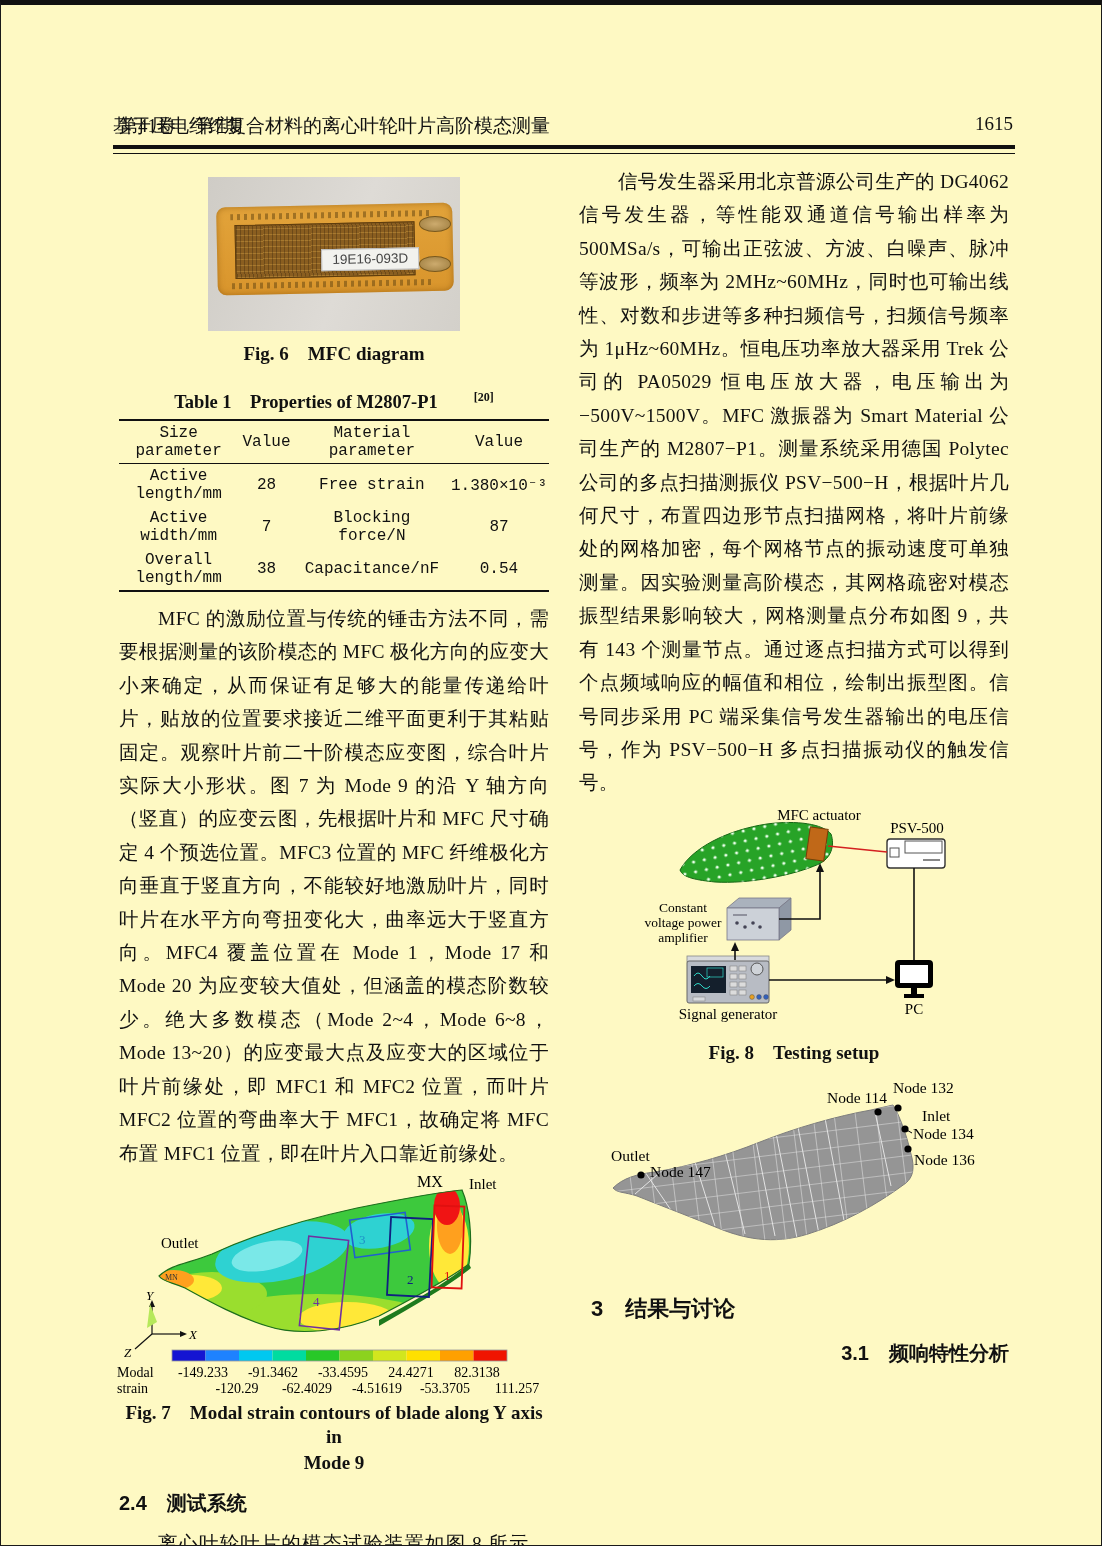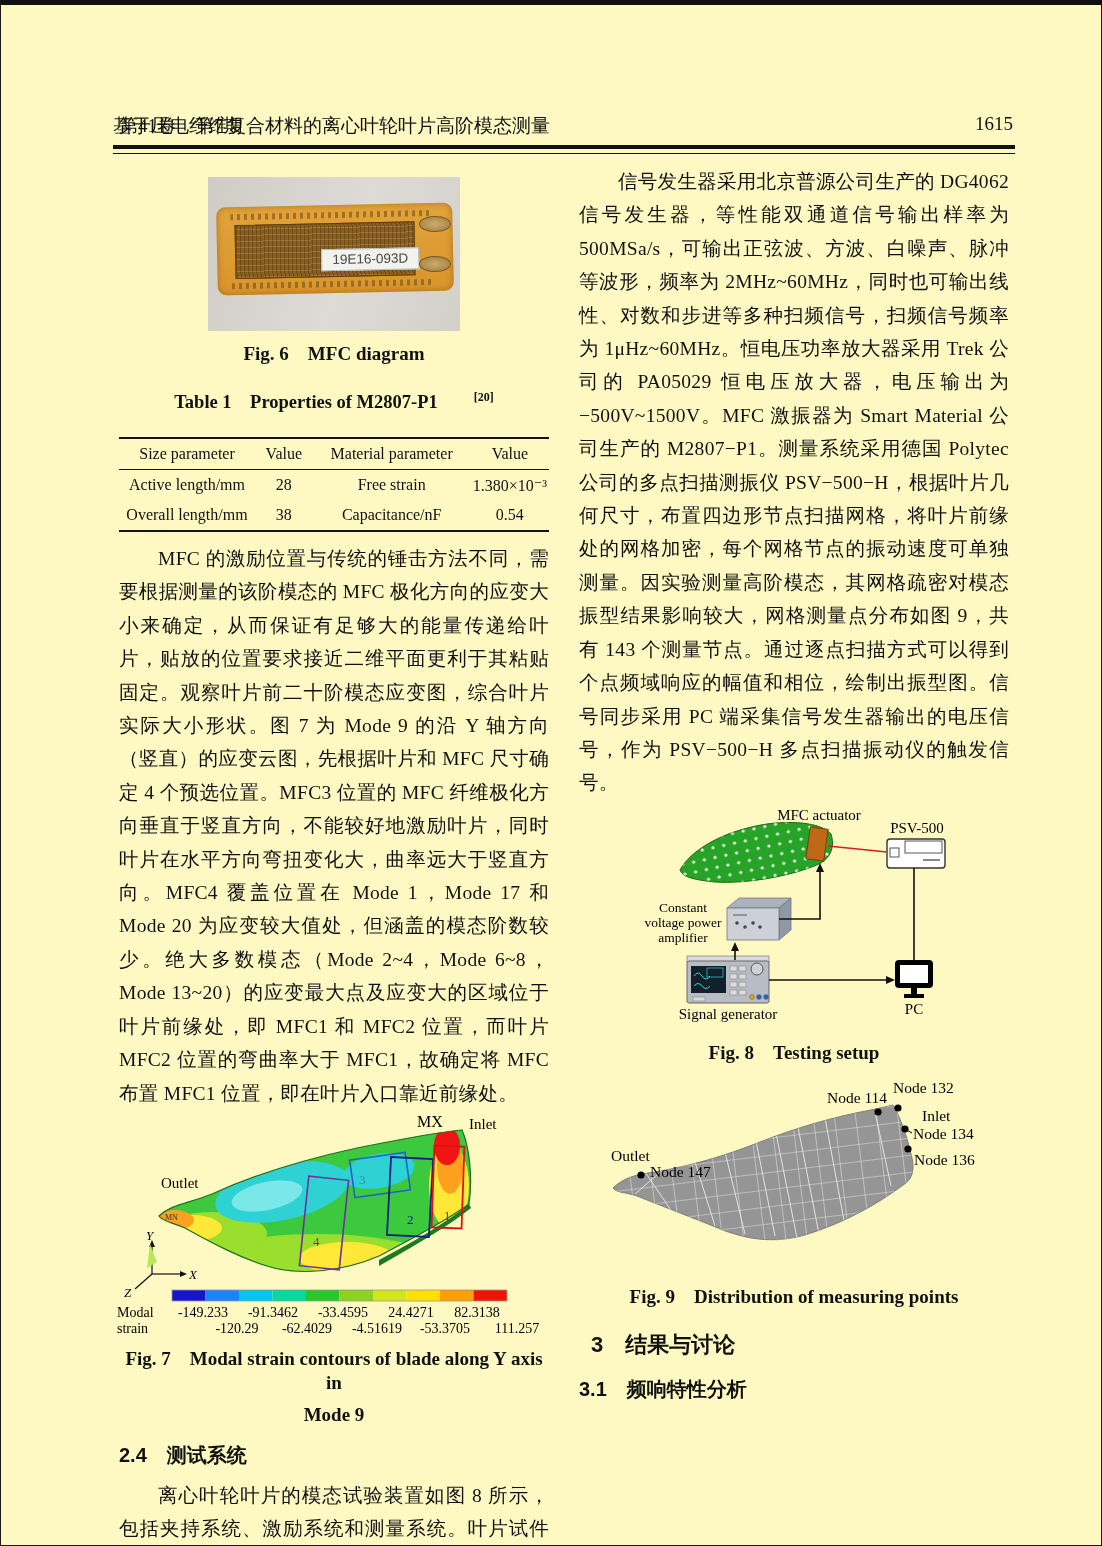--- a/index.html
+++ b/index.html
@@ -17,26 +17,26 @@
   .rule-thin{position:absolute;top:148px;left:112px;width:902px;height:1px;background:#111;}
   .col{position:absolute;top:160px;width:430px;}
   #left-col{left:118px;}
   #right-col{left:578px;}
   p.body{
     margin:10px 0 0 0;font-size:19.5px;line-height:33.4px;text-align:justify;
     text-indent:2em;letter-spacing:0.3px;
   }
   p.body.noindent{text-indent:0;}
   .fig-caption{font-weight:bold;font-size:19px;text-align:center;margin-top:10px;}
-  .fig-caption.tight{margin-top:10px;}
+  .fig-caption.tight{margin-top:4px;}
   .table-title{font-weight:bold;font-size:18.5px;text-align:center;margin-top:22px;}
   .sup{vertical-align:super;font-size:12px;padding-left:36px;}
   table.props{
-    width:430px;margin-top:23px;border-collapse:collapse;font-size:16px;
-    border-top:2.5px solid #111;border-bottom:2.5px solid #111;
+    width:430px;margin-top:5px;border-collapse:collapse;font-size:16px;
+    border-top:2.5px solid #111;border-bottom:2.5px solid #111;font-family:Liberation Mono, monospace;
   }
   table.props th{font-weight:normal;border-bottom:1.5px solid #111;}
   table.props th,table.props td{text-align:center;padding:3px 2px;height:24px;}
   h2.sec{font-family:"Liberation Sans","DejaVu Sans",sans-serif;font-size:20px;margin:16px 0 0 0;}
   h1.sec3{font-family:"Liberation Sans","DejaVu Sans",sans-serif;font-size:22px;margin:20px 0 0 12px;}
   
   .photo{
     position:relative;width:252px;height:154px;margin:12px auto 0;
     background:linear-gradient(110deg,#cfccc6,#dedbd6 55%,#d3d0ca);
   }
@@ -100,20 +100,26 @@
           <th style="width:168px;">Material parameter</th>
           <th>Value</th>
         </tr>
       </thead>
       <tbody>
         <tr>
           <td>Active length/mm</td>
           <td>28</td>
           <td>Free strain</td>
           <td>1.380×10⁻³</td>
+        </tr>
+        <tr>
+          <td>Active width/mm</td>
+          <td>7</td>
+          <td>Blocking force/N</td>
+          <td>87</td>
         </tr>
         <tr>
           <td>Overall length/mm</td>
           <td>38</td>
           <td>Capacitance/nF</td>
           <td>0.54</td>
         </tr>
       </tbody>
     </table>
 
@@ -321,20 +327,19 @@
         <text x="252" y="27">Node 114</text>
         <text x="318" y="17">Node 132</text>
         <text x="347" y="45">Inlet</text>
         <text x="338" y="63">Node 134</text>
         <text x="339" y="89">Node 136</text>
         <text x="36" y="85">Outlet</text>
         <text x="75" y="101">Node 147</text>
       </g>
       <line x1="330" y1="53" x2="337" y2="57" stroke="#000" stroke-width="1"></line>
     </svg>
-    <div class="fig-caption">Fig. 9　Distribution of measuring points</div>
 
     <h1 class="sec3">3　结果与讨论</h1>
-    <h2 class="sec" style="margin-top:16px;">3.1　频响特性分析</h2>
+    <h2 class="sec" style="margin-top:16px;text-align:right;">3.1　频响特性分析</h2>
 
   </div>
 
 </div>
 
 </body></html>

